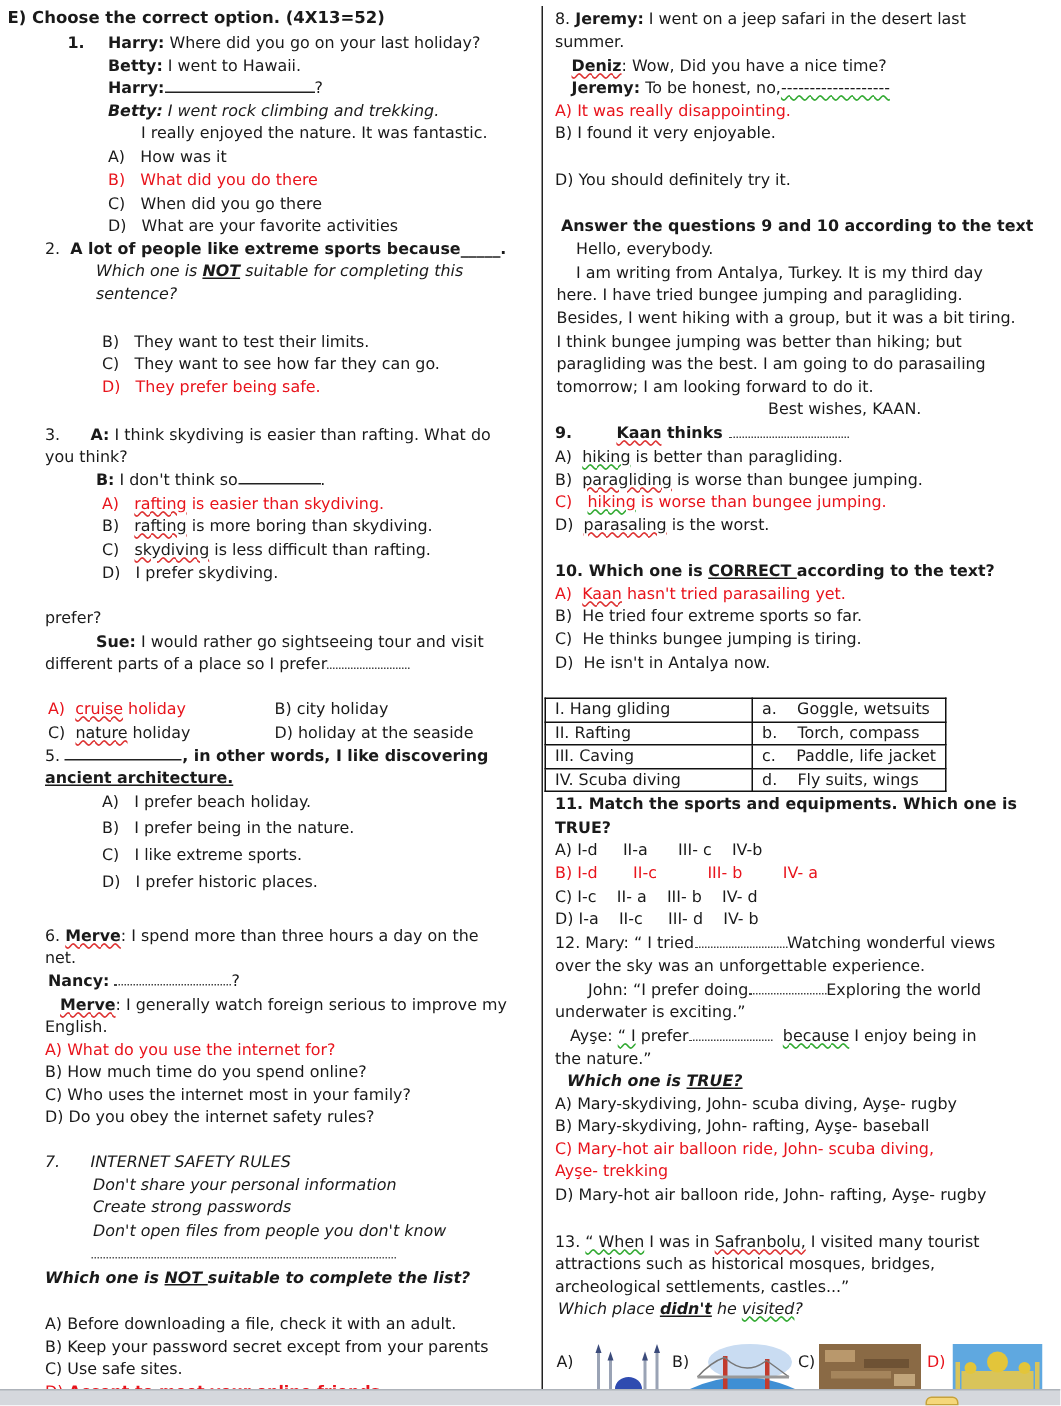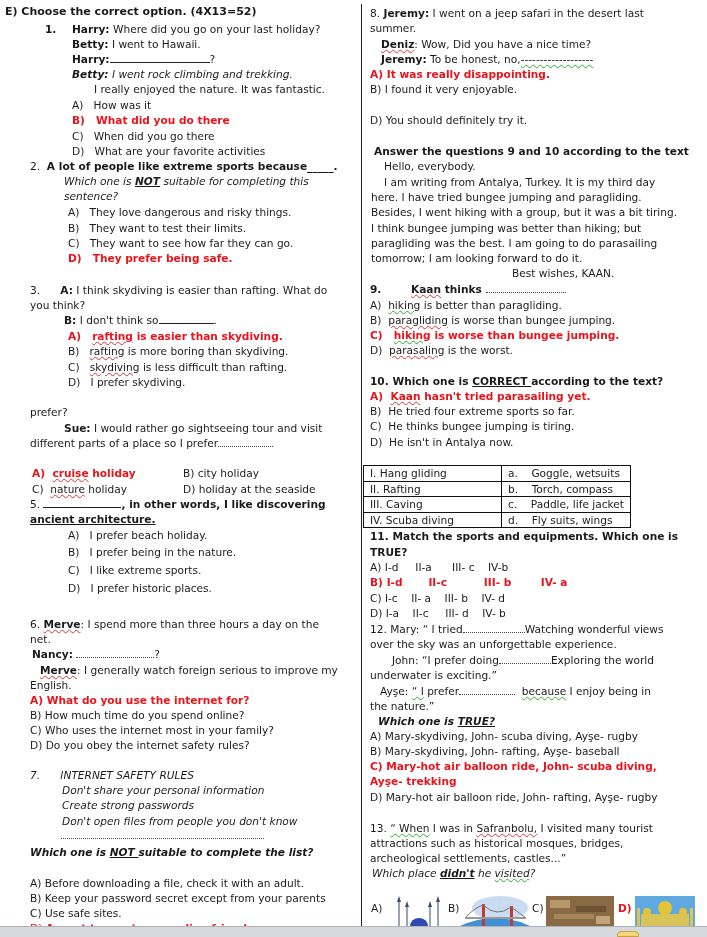--- a/index.html
+++ b/index.html
@@ -4,21 +4,21 @@
 <style>
   * { box-sizing: border-box; margin: 0; padding: 0; }
   html, body { width: 707px; height: 937px; overflow: hidden; background: #ffffff; }
   body { font-family: "DejaVu Sans", sans-serif; font-size: 10.6px; color: #1a1a1a; position: relative; }
   .page { position: absolute; left: 0; top: 0; width: 707px; height: 926px; background: #fff; }
   .divider { position: absolute; left: 361px; top: 4px; width: 1px; height: 922px; background: #222; }
   .ln { position: absolute; white-space: nowrap; line-height: 15px; }
   .b { font-weight: bold; }
   .i { font-style: italic; }
   .u { text-decoration: underline; }
-  .red { color: #e8141c; font-weight: bold; }
+  .red { color: #e8141c; font-weight: normal; }
   .wavy { text-decoration: underline wavy #d33; text-decoration-thickness: 1px; }
   .wavyg { text-decoration: underline wavy #3a3; text-decoration-thickness: 1px; }
   .blank { display: inline-block; border-bottom: 1px solid #222; height: 10px; vertical-align: baseline; }
   .dots { display: inline-block; border-bottom: 1px dotted #444; height: 10px; }
   table.match { position: absolute; left: 363px; top: 465px; width: 268px; border-collapse: collapse; font-size: 10.6px; }
   table.match td { border: 1px solid #111; height: 15.5px; padding: 0 6px; line-height: 14px; white-space: nowrap; }
   table.match td.l { width: 154px; }
   .bar { position: absolute; left: 0; top: 926px; width: 707px; height: 11px; background: #d5d8dd; border-top: 1px solid #aeb3ba; }
   .bar-handle { position: absolute; left: 617px; top: 931px; width: 22px; height: 6px; background: #f5d77a; border: 1px solid #c7a23a; border-radius: 4px 4px 0 0; }
   .pic { position: absolute; }
@@ -38,21 +38,20 @@
   <div class="ln" style="left:72px;top:67px;font-style:italic;"><span class="b">Betty:</span><span> I went rock climbing and trekking.</span></div>
   <div class="ln" style="left:94px;top:82px;">I really enjoyed the nature. It was fantastic.</div>
   <div class="ln" style="left:72px;top:98px;"><span>A)</span>&nbsp;&nbsp;&nbsp;<span>How was it</span></div>
   <div class="ln red" style="left:72px;top:113px;"><span>B)</span>&nbsp;&nbsp;&nbsp;<span>What did you do there</span></div>
   <div class="ln" style="left:72px;top:129px;"><span>C)</span>&nbsp;&nbsp;&nbsp;<span>When did you go there</span></div>
   <div class="ln" style="left:72px;top:144px;"><span>D)</span>&nbsp;&nbsp;&nbsp;<span>What are your favorite activities</span></div>
 
   <div class="ln" style="left:30px;top:159px;"><span>2.</span>&nbsp;&nbsp;<span class="b">A lot of people like extreme sports because_____.</span></div>
   <div class="ln i" style="left:64px;top:174px;"><span>Which one is </span><span class="b u">NOT</span><span> suitable for completing this</span></div>
   <div class="ln i" style="left:64px;top:189px;">sentence?</div>
-  <div class="ln" style="left:68px;top:205px;"><span>A)</span>&nbsp;&nbsp;&nbsp;<span>They love dangerous and risky things.</span></div>
   <div class="ln" style="left:68px;top:221px;"><span>B)</span>&nbsp;&nbsp;&nbsp;<span>They want to test their limits.</span></div>
   <div class="ln" style="left:68px;top:236px;"><span>C)</span>&nbsp;&nbsp;&nbsp;<span>They want to see how far they can go.</span></div>
   <div class="ln red" style="left:68px;top:251px;"><span>D)</span>&nbsp;&nbsp;&nbsp;<span>They prefer being safe.</span></div>
 
   <div class="ln" style="left:30px;top:283px;"><span>3.</span>&nbsp;&nbsp;&nbsp;&nbsp;&nbsp;&nbsp;<span class="b">A:</span><span> I think skydiving is easier than rafting. What do</span></div>
   <div class="ln" style="left:30px;top:298px;">you think?</div>
   <div class="ln" style="left:64px;top:313px;"><span class="b">B:</span><span> I don't think so</span><span class="blank" style="width:55px;"></span>.</div>
   <div class="ln red" style="left:68px;top:329px;"><span>A)</span>&nbsp;&nbsp;&nbsp;<span class="wavy">rafting</span><span> is easier than skydiving.</span></div>
   <div class="ln" style="left:68px;top:344px;"><span>B)</span>&nbsp;&nbsp;&nbsp;<span class="wavy">rafting</span><span> is more boring than skydiving.</span></div>
   <div class="ln" style="left:68px;top:360px;"><span>C)</span>&nbsp;&nbsp;&nbsp;<span class="wavy">skydiving</span><span> is less difficult than rafting.</span></div>

